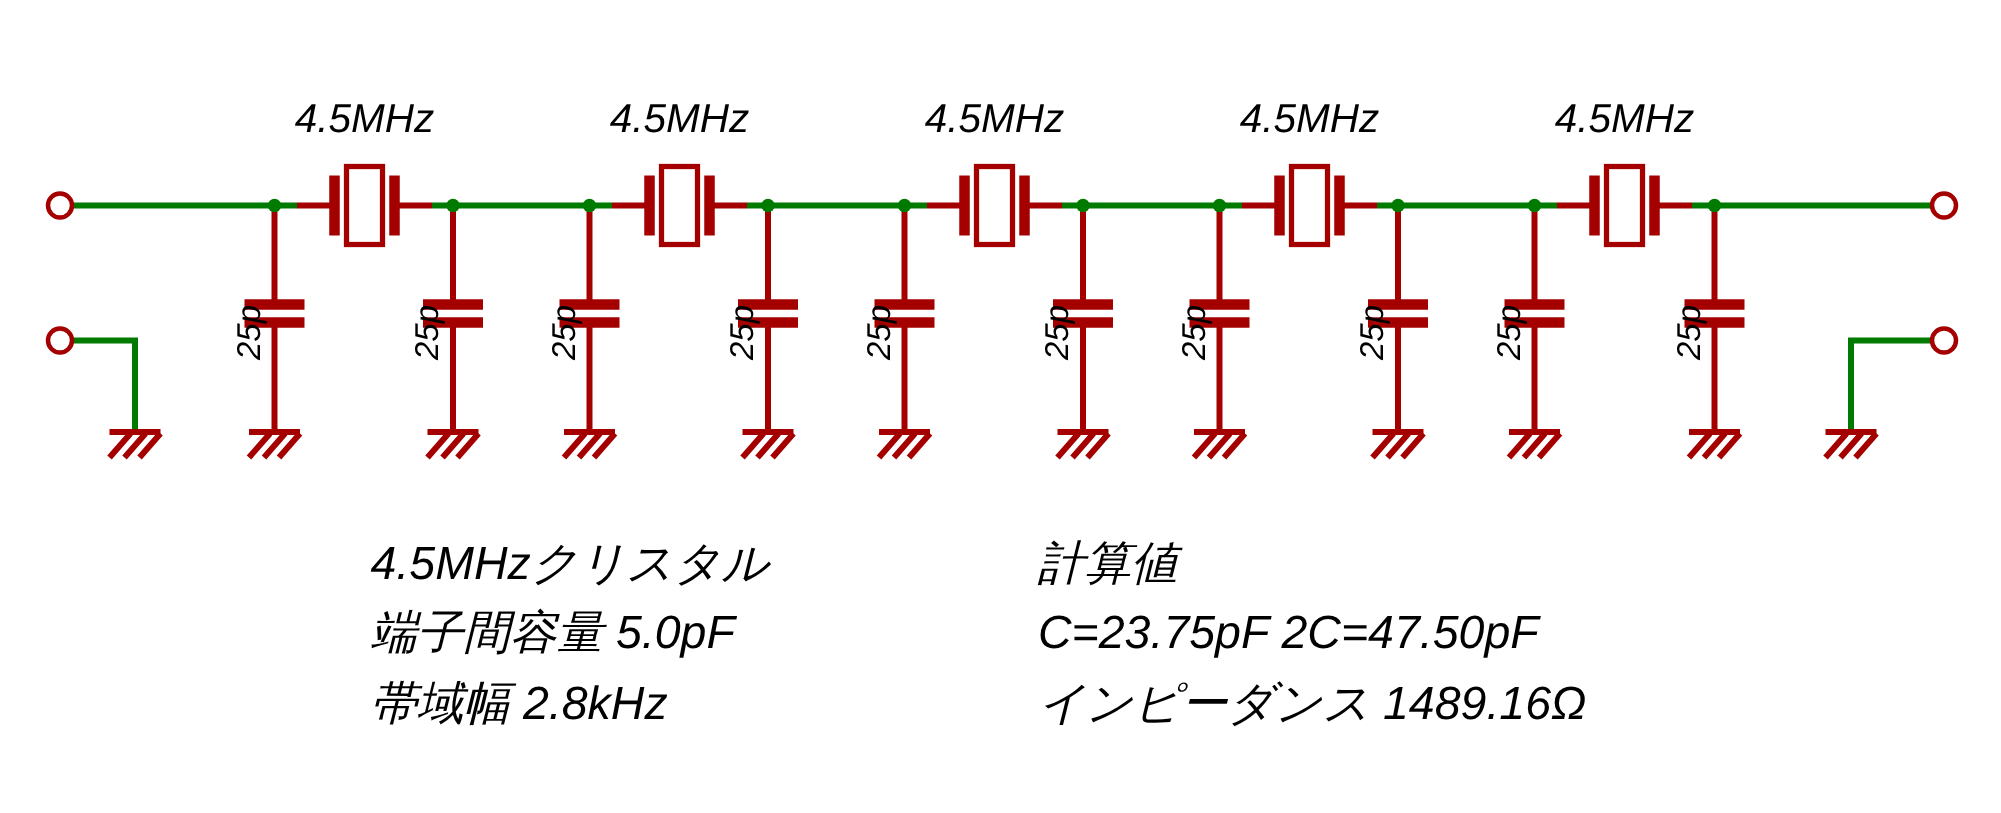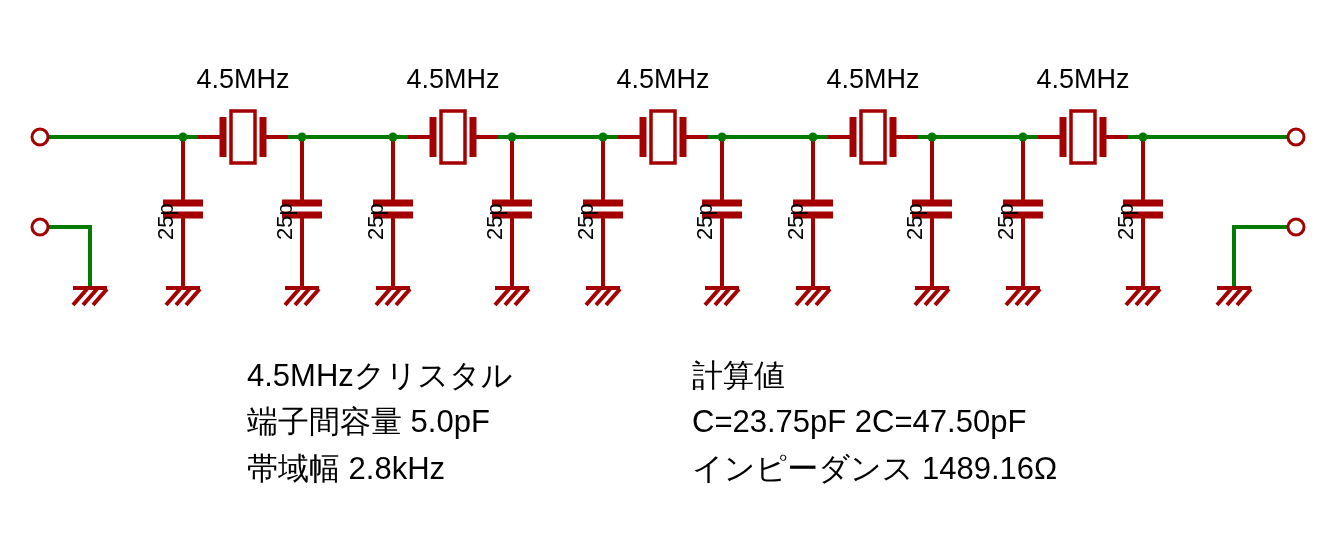--- a/index.html
+++ b/index.html
@@ -7,20 +7,21 @@
     padding: 0;
     background: var(--background, #ffffff);
   }
   .canvas {
     position: relative;
     width: 1334px;
     height: 542px;
     background: var(--background, #ffffff);
     font-family: "Liberation Sans", "DejaVu Sans", sans-serif;
     overflow: hidden;
+    font-style: italic;
   }
   svg { display: block; }
   svg text {
     font-family: "Liberation Sans", "DejaVu Sans", sans-serif;
     fill: var(--text, #000000);
   }
   .wire {
     stroke: var(--wire, #007B00);
     stroke-width: 4;
     fill: none;

